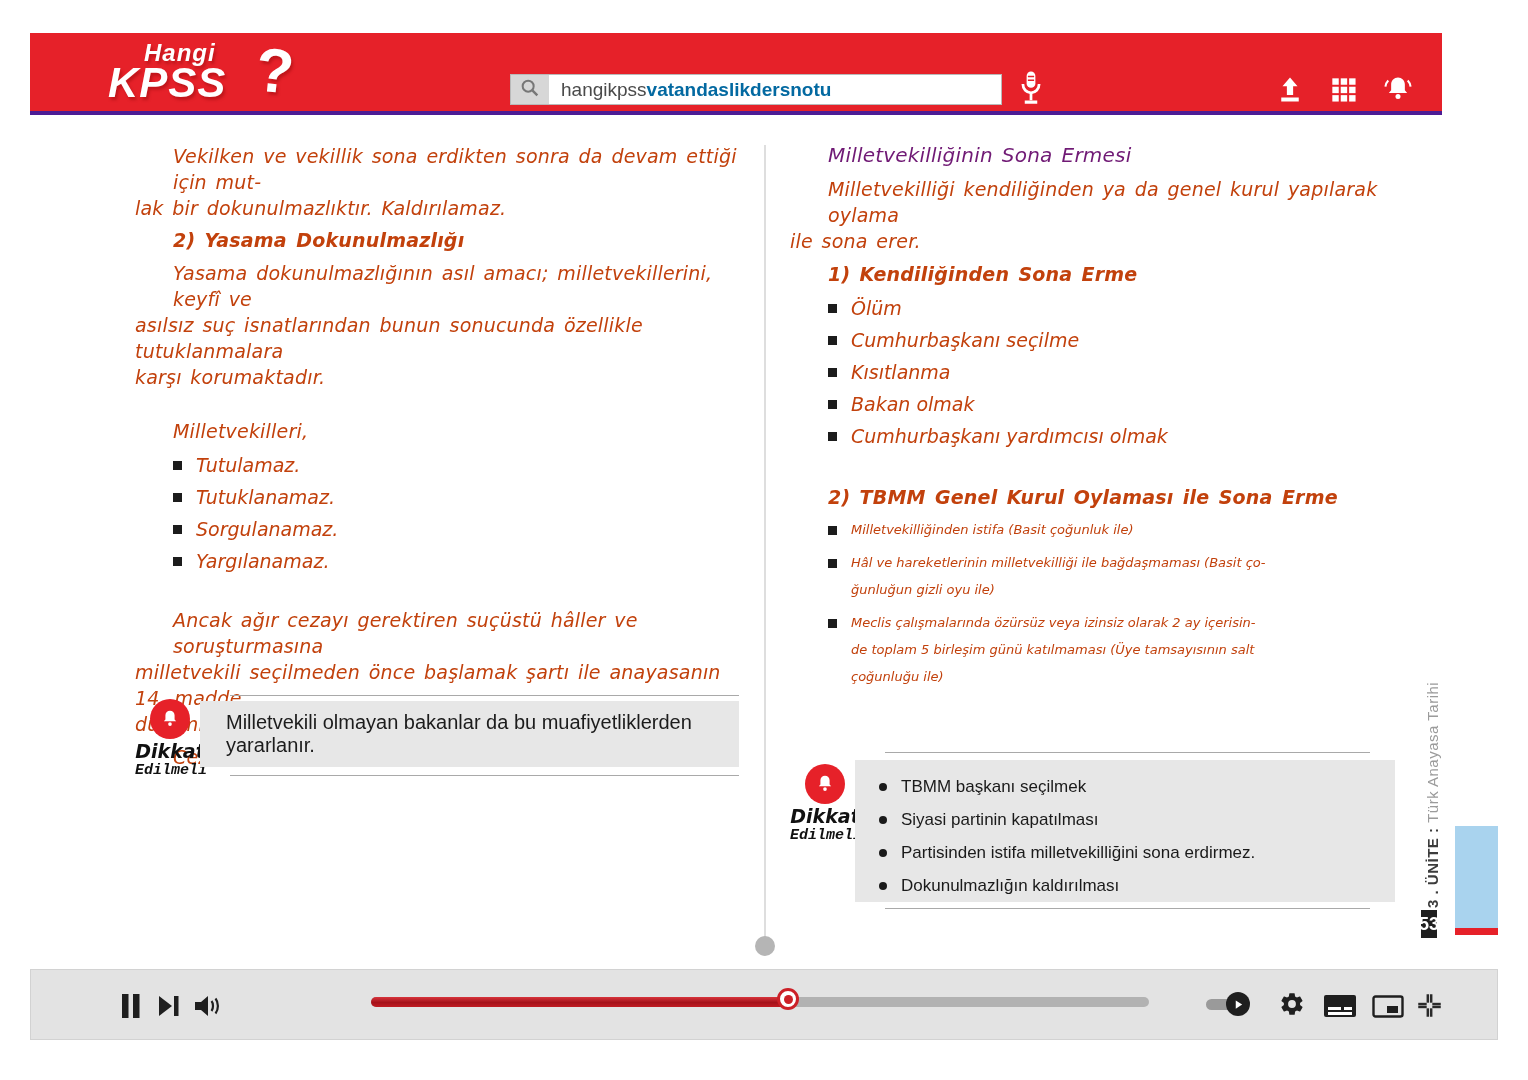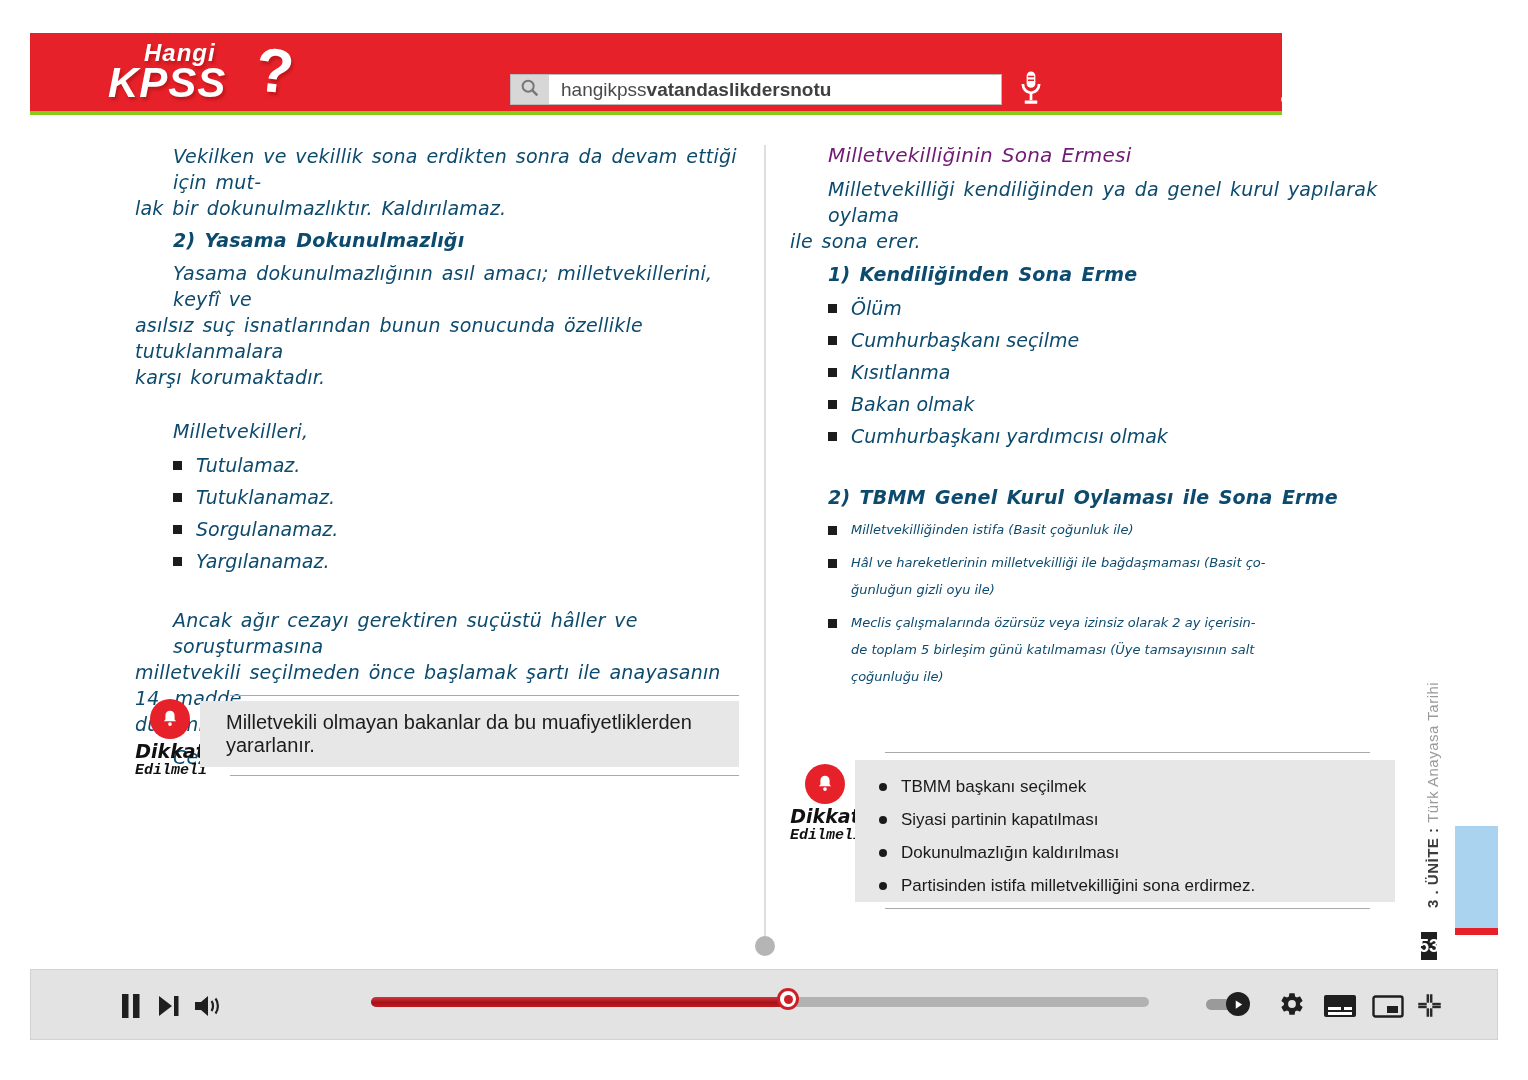--- a/index.html
+++ b/index.html
@@ -3,38 +3,38 @@
 <meta charset="utf-8">
 <style>
   * { margin:0; padding:0; box-sizing:border-box; }
   html,body { background:#ffffff; }
   #screen {
     position:relative; width:1528px; height:1080px; background:#ffffff;
     font-family:"Liberation Sans", sans-serif; overflow:hidden;
   }
   
   #header {
-    position:absolute; left:30px; top:33px; width:1252px; height:82px;
-    background:#e62129; border-bottom:4px solid #84cc16;
+    position:absolute; left:30px; top:33px; width:1412px; height:82px;
+    background:#e62129; border-bottom:4px solid #4c1d95;
   }
   .logo { position:absolute; left:78px; top:6px; color:#fff; font-style:italic; font-weight:bold;
           text-shadow:2px 3px 3px rgba(120,0,0,.35); }
   .logo-line1 { font-size:24px; margin-left:36px; letter-spacing:1px; }
   .logo-line2 { font-size:42px; margin-top:-8px; letter-spacing:1px; }
   .logo-q { position:absolute; left:148px; top:-4px; font-size:62px; font-style:normal; transform:rotate(6deg); }
   .searchbar {
     position:absolute; left:480px; top:41px; width:492px; height:31px;
     background:#fff; border:1px solid #b9b9b9; display:flex; align-items:center;
   }
   .search-btn { width:38px; height:100%; background:#d7d7d7; display:flex; align-items:center; justify-content:center; flex:none; }
   .search-text { padding-left:12px; font-size:19px; color:#4a4a4a; white-space:nowrap; overflow:hidden; }
-  .search-text b { color:#404040;text-align:center; }
+  .search-text b { color:#0369a1;text-align:center; }
   .hicon { position:absolute; top:40px; }
   
-  .hand { font-family:"DejaVu Sans", sans-serif; font-style:italic; color:#0c4a6e; }
+  .hand { font-family:"DejaVu Sans", sans-serif; font-style:italic; color:#c2410c; }
   .docline { font-size:19px; line-height:26px; letter-spacing:.2px; word-spacing:2.5px; }
   .indent { margin-left:38px; }
   .dochead { font-weight:bold; }
   .redhead { color:#701a75; font-weight:normal; font-size:20px; }
   #doc-left  { position:absolute; left:135px; top:143px; width:606px; }
   #doc-right { position:absolute; left:790px; top:142px; width:612px; }
   .sq-item { display:flex; align-items:center; height:32px; margin-left:38px; font-size:19px; }
   .sq-item .sq { width:9px; height:9px; background:#1c1c1c; margin-right:14px; flex:none; }
   .sq-multi { display:flex; margin-left:38px; margin-top:6px; }
   .sq-multi .sq { width:9px; height:9px; background:#1c1c1c; margin:10px 14px 0 0; flex:none; }
@@ -59,21 +59,21 @@
   #divider-handle { position:absolute; left:755px; top:936px; width:20px; height:20px; border-radius:50% 50% 50% 50%; background:#b5b5b5; }
   #unit-label {
     position:absolute; left:1424px; top:908px; transform:rotate(-90deg); transform-origin:0 0;
     white-space:nowrap; font-size:15px;
   }
   #unit-label .u-bold { font-weight:bold; color:#3c3c3c; letter-spacing:.5px; }
   #unit-label .u-topic { color:#9b9b9b; letter-spacing:.5px; }
   #blue-tab { position:absolute; left:1455px; top:826px; width:43px; height:109px; background:#a9d3ee; }
   #blue-tab .red-strip { position:absolute; left:0; bottom:0; width:100%; height:7px; background:#e62129; }
   #page-num { position:absolute; left:1421px; top:910px; width:16px; height:28px; background:#1f1f1f;
-              color:#fff; font-weight:bold; font-size:18px; display:flex; align-items:center; justify-content:center;margin-top:22px; }
+              color:#fff; font-weight:bold; font-size:18px; display:flex; align-items:center; justify-content:center; }
   
   #player {
     position:absolute; left:30px; top:969px; width:1468px; height:71px;
     background:#e3e3e3; border:1px solid #d2d2d2;
   }
   .picon { position:absolute; top:22px; cursor:pointer; }
   #track { position:absolute; left:340px; top:27px; width:778px; height:10px; border-radius:6px; background:#b2b2b2; }
   #track-fill { position:absolute; left:0; top:0; height:10px; width:420px; border-radius:6px 0 0 6px;
                 background:linear-gradient(#d8343c,#a5121a 55%,#c01b22); }
   #thumb { position:absolute; left:406px; top:-9px; width:22px; height:22px; border-radius:50%;
@@ -266,25 +266,25 @@
       <div class="dot-item">
           <span class="dot"></span>
           <span>TBMM başkanı seçilmek</span>
         </div>
       <div class="dot-item">
           <span class="dot"></span>
           <span>Siyasi partinin kapatılması</span>
         </div>
       <div class="dot-item">
           <span class="dot"></span>
-          <span>Dokunulmazlığın kaldırılması</span>
+          <span>Partisinden istifa milletvekilliğini sona erdirmez.</span>
         </div>
       <div class="dot-item">
           <span class="dot"></span>
-          <span>Partisinden istifa milletvekilliğini sona erdirmez.</span>
+          <span>Dokunulmazlığın kaldırılması</span>
         </div>
     </div>
     <div class="thinline" style="left:95px; right:30px; top:158px;"></div>
   </div>
 
   <div id="col-divider"></div>
   <div id="divider-handle"></div>
 
   <div id="unit-label">
     <span class="u-bold">3 . ÜNİTE : </span><span class="u-topic">Türk Anayasa Tarihi</span>

